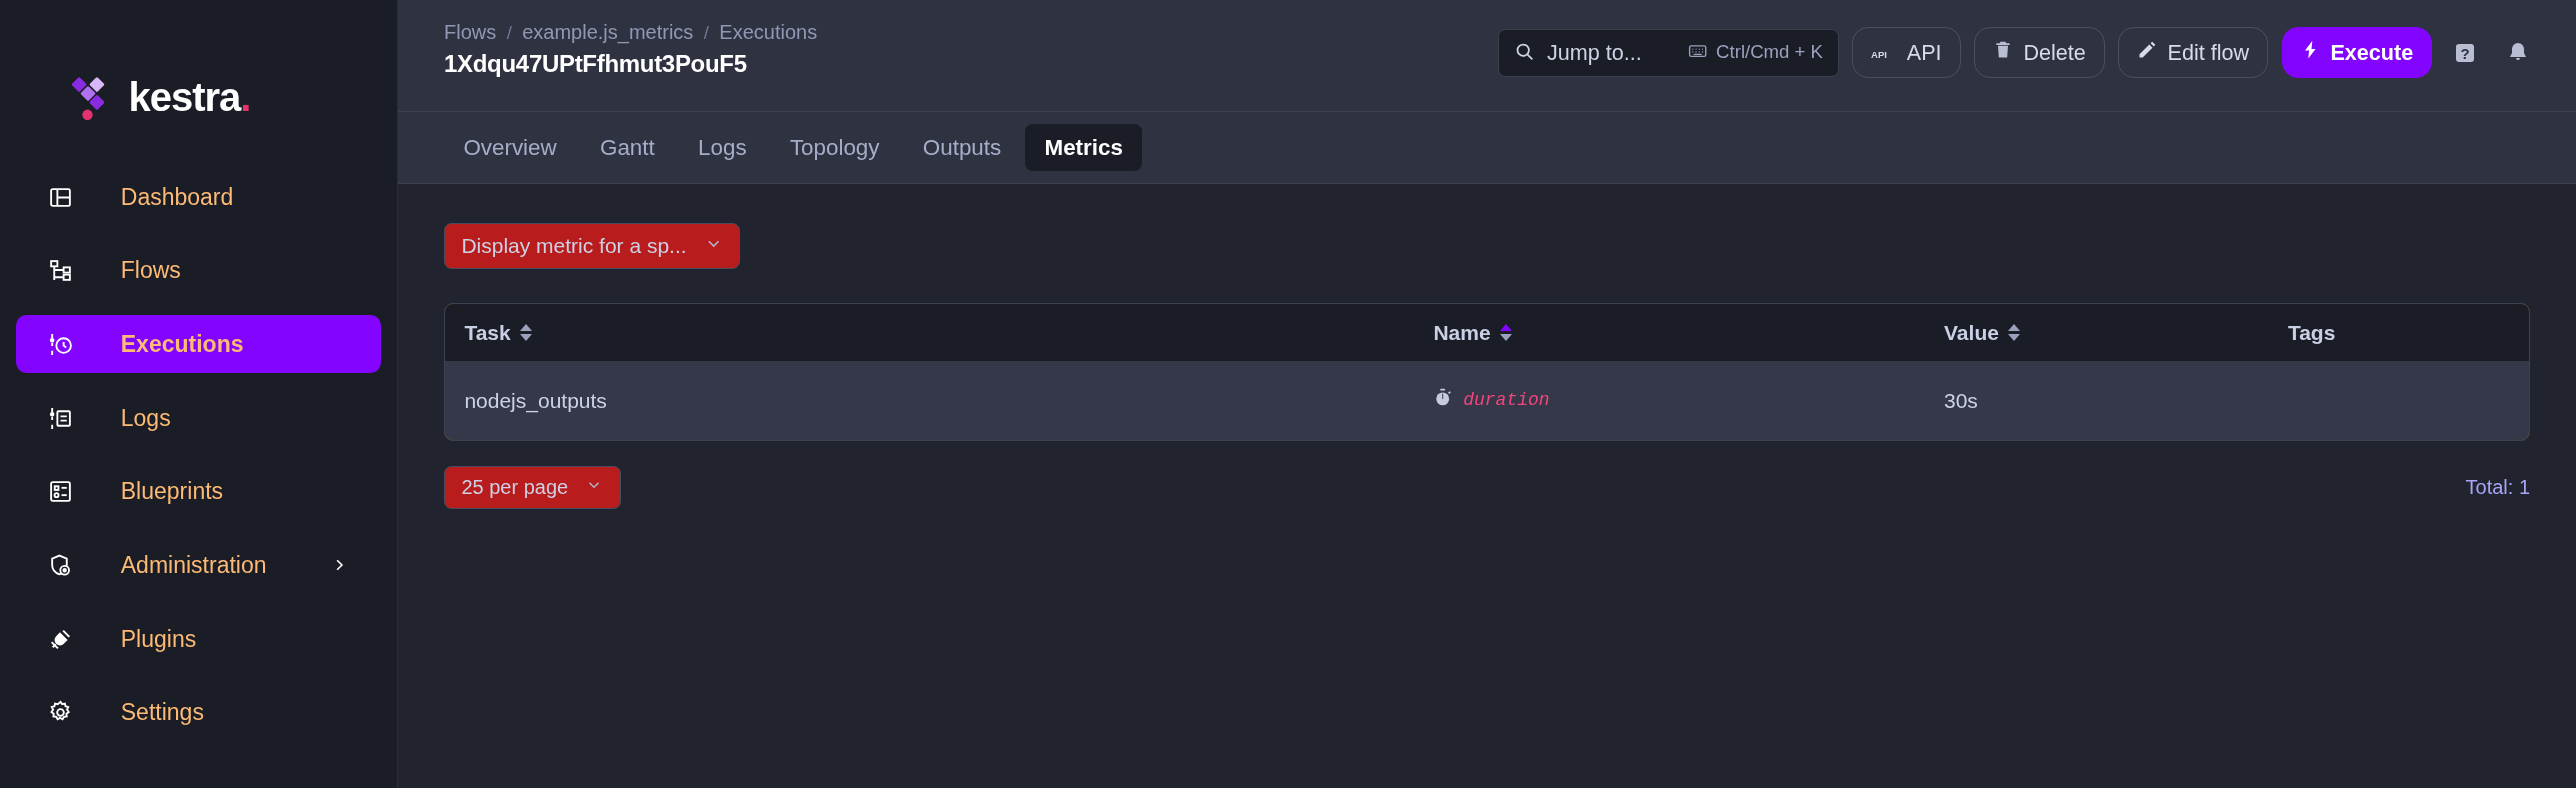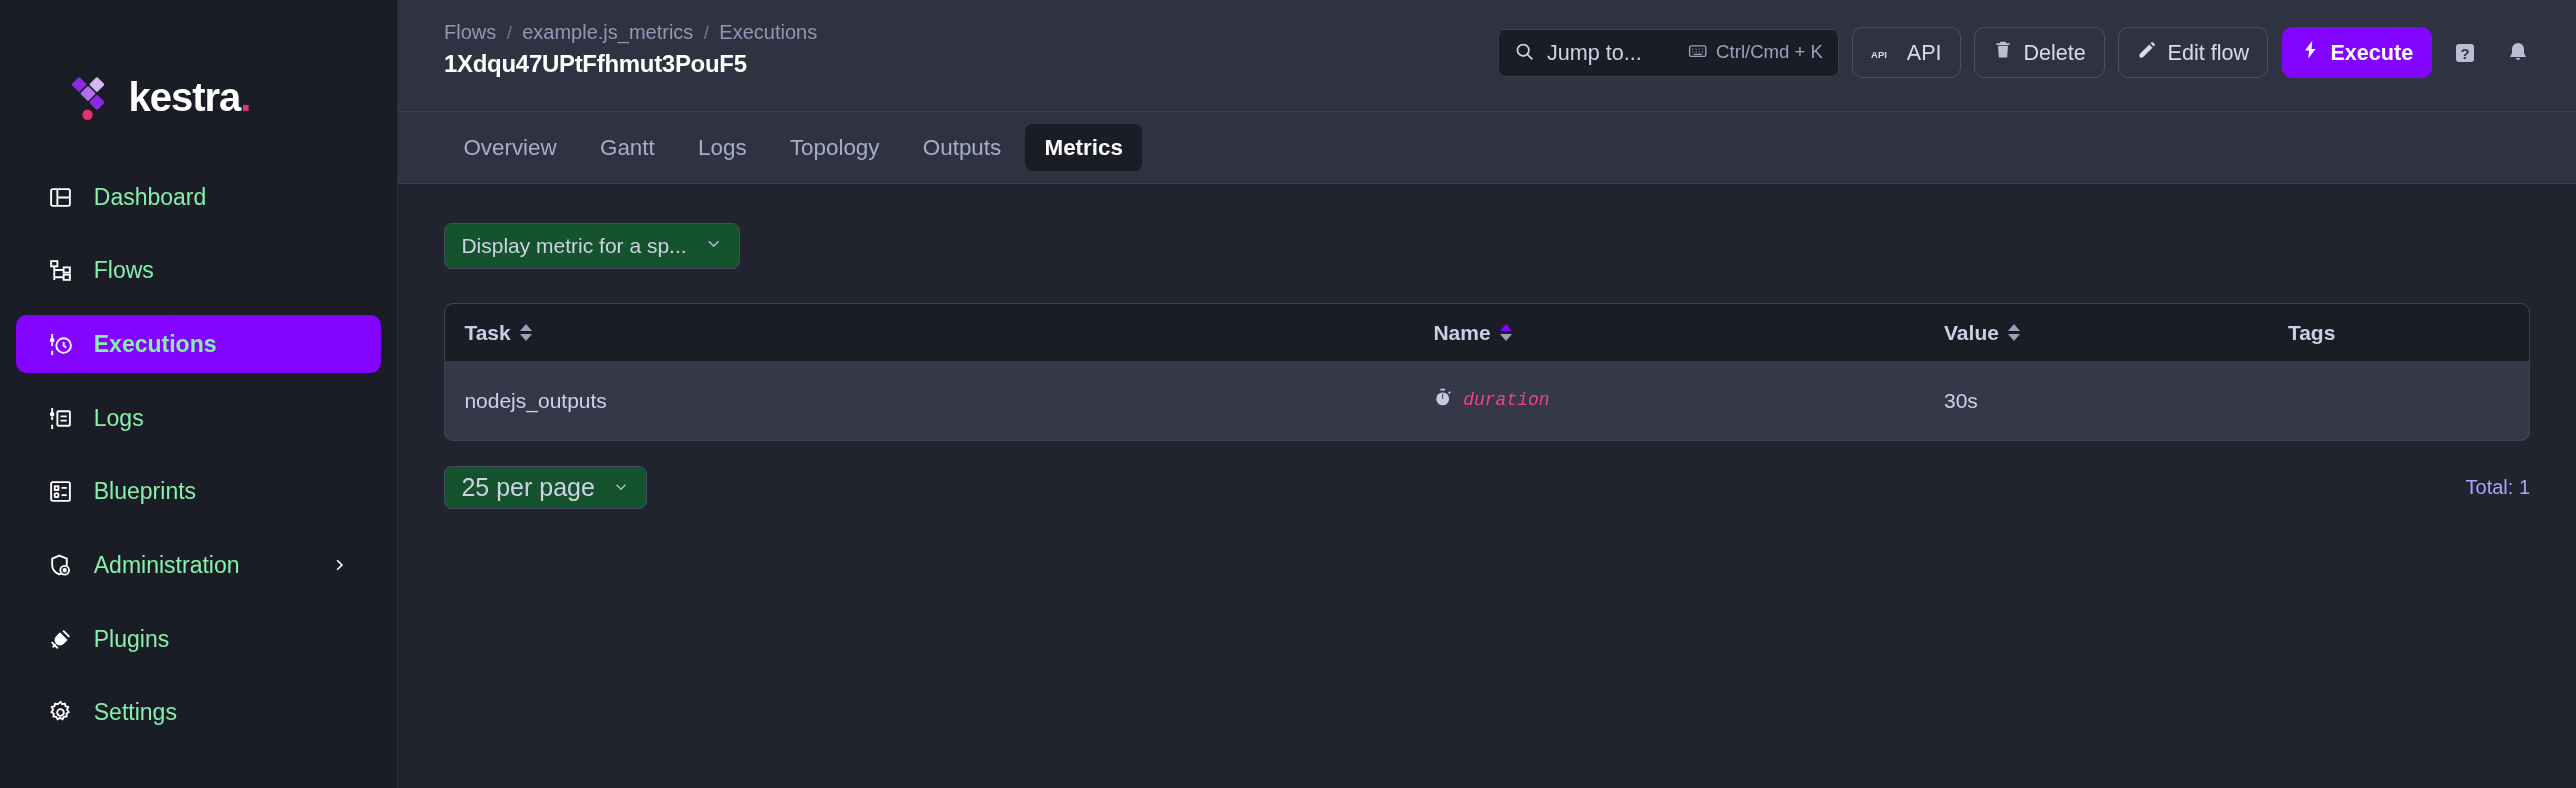--- a/index.html
+++ b/index.html
@@ -31,21 +31,21 @@
   .brand-name .dot { color: #e5326f; }
 
   .nav { padding: 0 16.4px; }
   .nav-item {
     display: flex; align-items: center; gap: 19.4px;
     height: 58px; border-radius: 10.4px;
     padding-left: 30px; margin-bottom: 15.7px;
     cursor: pointer; position: relative;
   }
   .nav-item .nav-label {
-    color: #86efac; font-size: 23px; font-weight: 400; white-space: nowrap;
+    color: #fdba74; font-size: 23px; font-weight: 400; white-space: nowrap; margin-left: 27px;
   }
   .nav-item.active { background: #8405ff; }
   .nav-item.active .nav-label { font-weight: 700; }
   .nav-icon {
     width: 28px; height: 28px; flex: 0 0 28px;
     display: flex; align-items: center; justify-content: center;
   }
   .nav-icon svg { display:block; }
   .nav-chevron {
     position: absolute; right: 33px; top: 50%; transform: translateY(-50%);
@@ -80,21 +80,21 @@
     background: #1b1d26; border: 0.7px solid #3a3f52; border-radius: 7.5px;
     padding: 0 15px; gap: 12px; cursor: text;
   }
   .jumpto .ph { color: #cdd2e5; font-size: 21.6px; flex: 1 1 auto; }
   .kbd-wrap { display: flex; align-items: center; gap: 9px; }
   .kbd-hint { color: #9aa1bd; font-size: 18.6px; white-space: nowrap; }
 
   .btn {
     display: flex; align-items: center; gap: 10.4px;
     height: 51px; padding: 0 18px;
-    background: transparent; border: 0.7px solid #4a4f63; border-radius: 10px;
+    background: transparent; border: 0.7px solid #4a4f63; border-radius: 16px;
     color: #d7dbea; font-size: 21.6px; cursor: pointer; white-space: nowrap;
     font-family: "Liberation Sans", sans-serif;
   }
   .btn.primary {
     background: #8405ff; border-color: #8405ff; color: #ffffff; font-weight: 700;
   }
   .icon-btn {
     width: 39px; height: 39px; display: flex; align-items: center; justify-content: center;
     cursor: pointer; background: transparent; border: none;
   }
@@ -112,25 +112,25 @@
     color: #a6adc8; font-size: 22.4px; cursor: pointer; white-space: nowrap;
   }
   .tab.active { background: #1b1d26; color: #ffffff; font-weight: 700; }
 
   
   .content { flex: 1 1 auto; background: #21242e; padding: 39px 46px 0 46px; overflow: hidden; }
 
   .select-pill {
     display: inline-flex; align-items: center; justify-content: space-between;
     height: 46px; min-width: 294px; padding: 0 16.4px;
-    background: #14532d; border: 0.7px solid #474c60; border-radius: 7.5px;
+    background: #b91c1c; border: 0.7px solid #474c60; border-radius: 7.5px;
     color: #cdd2e5; font-size: 21px; cursor: pointer; gap: 17px;
     margin-bottom: 34px;
   }
-  .select-pill.small { min-width: 158px; height: 43px; font-size: 25px; margin: 0; }
+  .select-pill.small { min-width: 158px; height: 43px; font-size: 20px; margin: 0; }
 
   .table-wrap {
     border: 0.7px solid #3d4253; border-radius: 9px; overflow: hidden;
     background: #a16207;
   }
   table { width: 100%; border-collapse: collapse; table-layout: fixed; }
   thead th {
     background: #1b1d26; color: #c9cfe4; font-size: 21px; font-weight: 700;
     text-align: left; height: 57px; padding: 0 19.4px; white-space: nowrap;
   }

